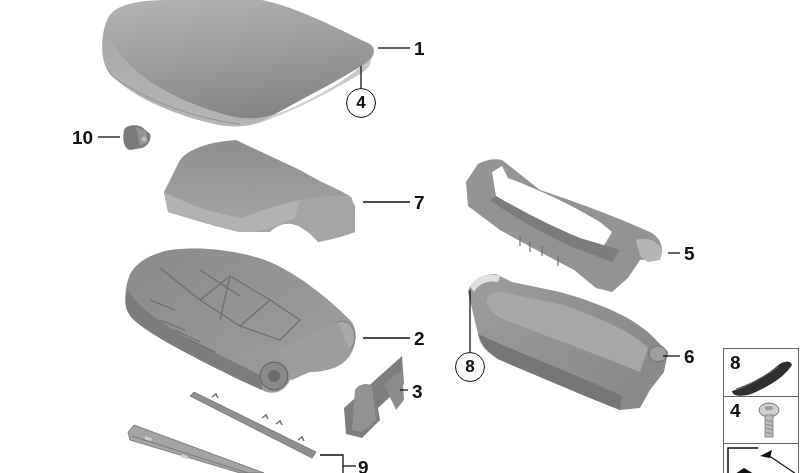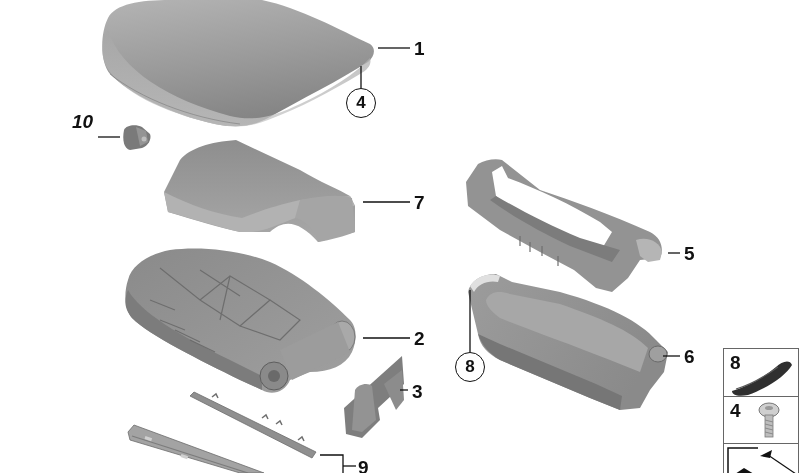--- a/index.html
+++ b/index.html
@@ -130,21 +130,21 @@
   <div class="circle-label" style="left:346px;top:88px;">
       <span>4</span>
     </div>
   <span class="label" style="left:684px;top:244px;">5</span>
   <span class="label" style="left:684px;top:347px;">6</span>
   <span class="label" style="left:414px;top:193px;">7</span>
   <div class="circle-label" style="left:455px;top:352px;">
       <span>8</span>
     </div>
   <span class="label" style="left:358px;top:458px;">9</span>
-  <span class="label" style="left:72px;top:112px;font-style:italic;">10</span>
+  <span class="label" style="left:72px;top:128px;">10</span>
 
   <div class="legend-cell" style="top:348px;height:49px;">
     <span class="legend-num">8</span>
     <svg width="76" height="49" viewBox="0 0 76 49">
       <path d="M8,42 C22,38 38,30 52,18 C58,12 66,10 68,16 C62,26 46,38 24,46 C14,48 8,46 8,42 Z" fill="#2f2f2f"></path>
       <path d="M12,40 C26,36 40,28 54,18" stroke="#5a5a5a" stroke-width="1.2" fill="none"></path>
     </svg>
   </div>
   <div class="legend-cell" style="top:396px;height:48px;">
     <span class="legend-num">4</span>

